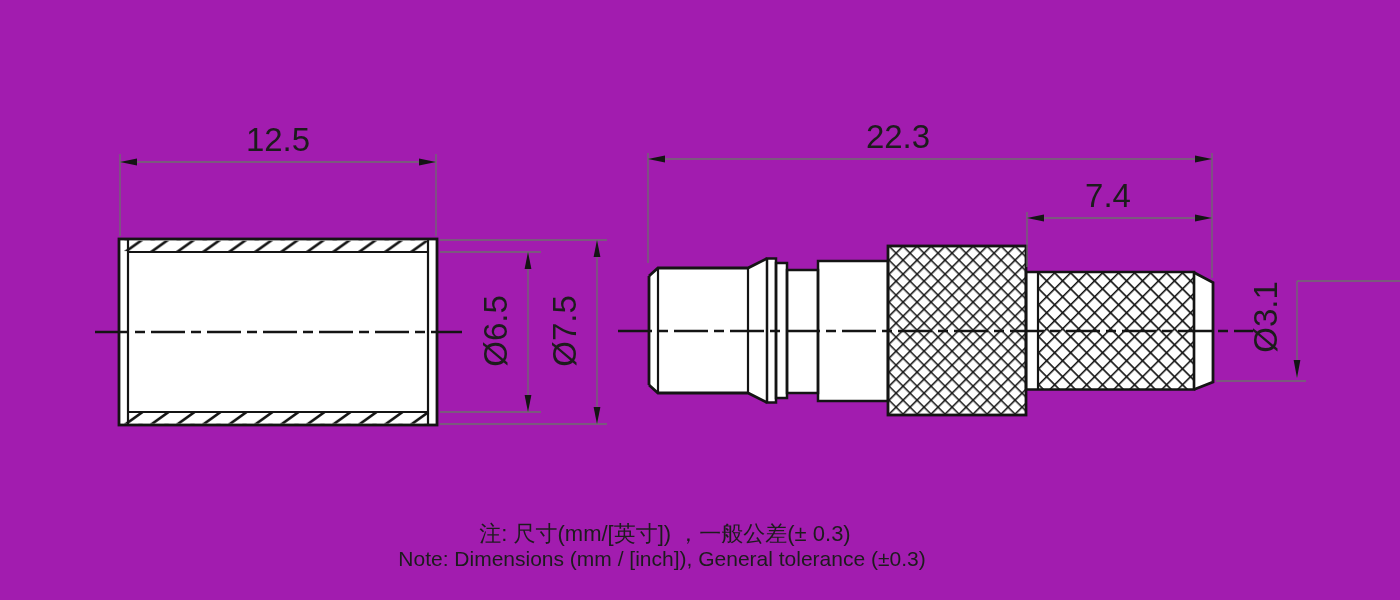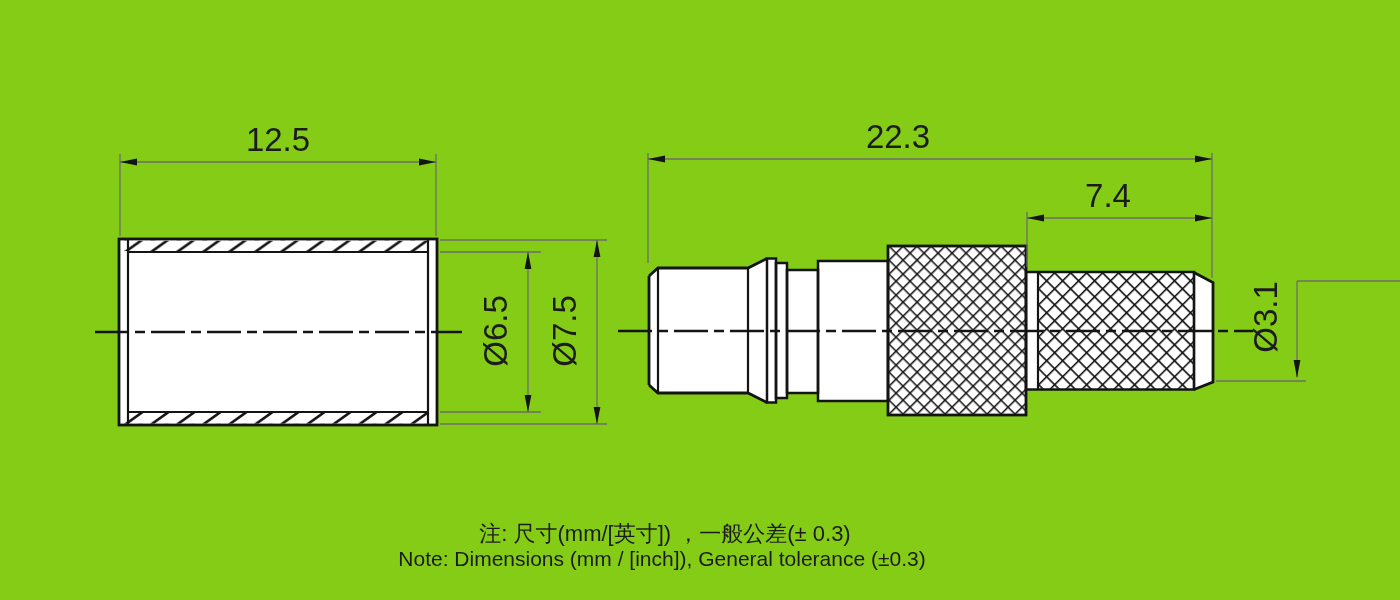--- a/index.html
+++ b/index.html
@@ -1,19 +1,19 @@
 <!DOCTYPE html>
 <html><head>
 <meta charset="utf-8">
 <style>
   html, body { margin: 0; padding: 0; background: #ffffff; }
   .stage {
     position: relative;
     width: 1400px; height: 600px;
-    background: #84cc16;
+    background: #a21caf;
     font-family: "Liberation Sans", sans-serif;
     overflow: hidden;
   }
   svg { display: block; }
   .part  { fill: none; stroke: #141414; stroke-width: 2.8; stroke-linejoin: miter; }
   .partO { fill: none; stroke: #141414; stroke-width: 2.5; stroke-linejoin: miter; }
   .part2 { fill: none; stroke: #141414; stroke-width: 2.2; }
   .cl    { fill: none; stroke: #141414; stroke-width: 2.3; stroke-dasharray: 34 6 10 6; }
   .ext   { fill: none; stroke: #6e6e6e; stroke-width: 1.3; }
   .dim   { fill: none; stroke: #6e6e6e; stroke-width: 1.3; }

